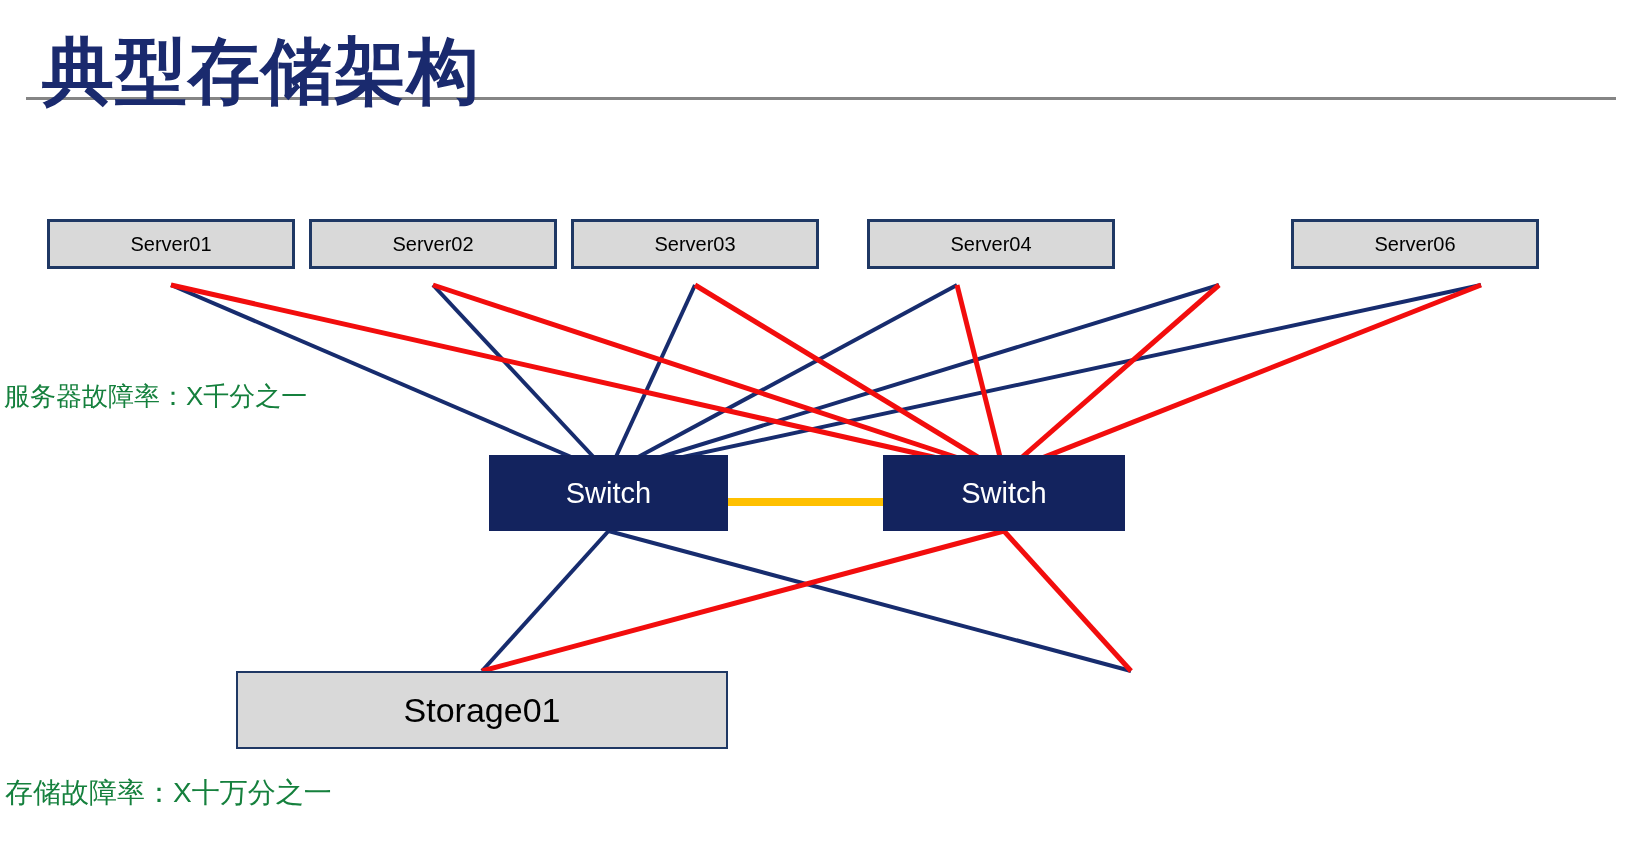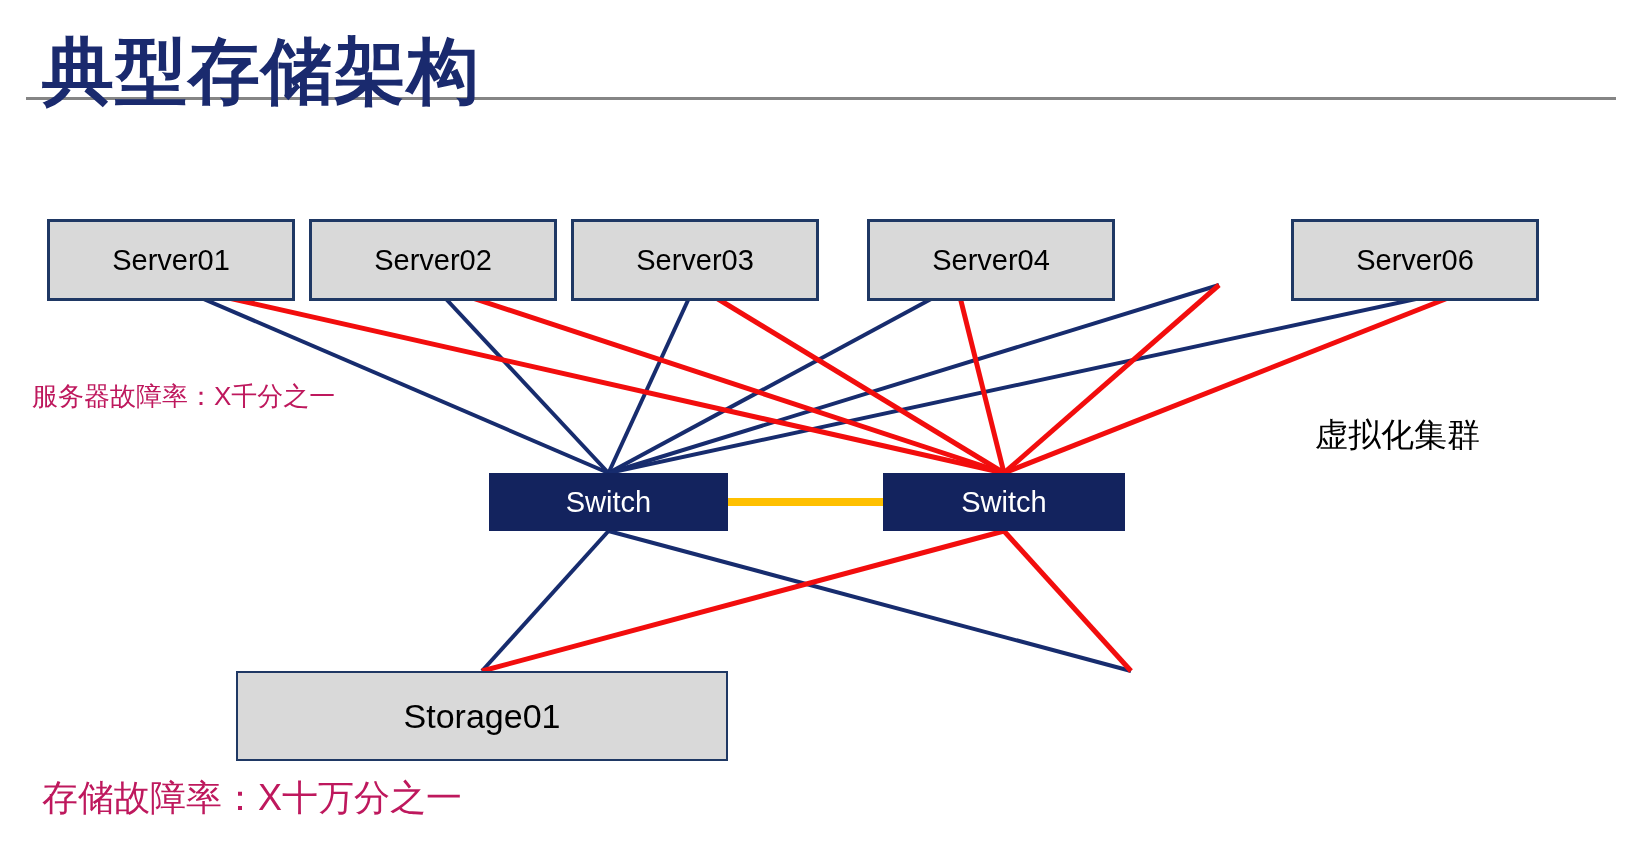--- a/index.html
+++ b/index.html
@@ -26,30 +26,30 @@
   .page-title{
     position:absolute; z-index:2; left:42px; top:2px;
     font-size:72px; font-weight:bold; letter-spacing:1px;
     color:var(--title,#1a2a6e);
     margin-top:22px;
   }
   .title-divider{
     position:absolute; z-index:1; left:26px; top:97px;
     width:1590px; height:3px; background:var(--divider,#858585);
   }
-  .note{position:absolute; z-index:2; color:#be185d;margin-left:28px;}
+  .note{position:absolute; z-index:2; color:#15803d;}
   .note-server{left:4px; top:379px; font-size:26px;}
-  .note-storage{left:14px; top:774px; font-size:36px;}
+  .note-storage{left:5px; top:774px; font-size:28px;}
   .annotation{
     position:absolute; z-index:2; left:1315px; top:416px;
     font-size:33px; line-height:38px; color:#000;
   }
-  .server-node{top:219px; width:248px; height:82px; font-size:29px;}
-  .switch-node{top:473px; height:58px; font-size:29px;}
-  .storage-node{top:671px; height:90px; font-size:34px;}
+  .server-node{top:219px; width:248px; height:50px; font-size:20px;}
+  .switch-node{top:455px; height:76px; font-size:29px;}
+  .storage-node{top:671px; height:78px; font-size:34px;}
 </style>
 </head>
 <body>
 
 <div id="slide">
 
   <div class="page-title">典型存储架构</div>
 
   <div class="title-divider"></div>
 
@@ -81,16 +81,15 @@
 
   <div class="node switch-node" style="left:489px; width:239px">Switch</div>
   <div class="node switch-node" style="left:883px; width:242px">Switch</div>
 
   <div class="node gray-node storage-node" style="left:236px; width:492px">Storage01</div>
 
   <div class="note note-server">服务器故障率：X千分之一</div>
   <div class="note note-storage">存储故障率：X十万分之一</div>
 
   <div class="annotation">
-    <div>虚拟化集群</div>
   </div>
 
 </div>
 
 </body></html>

